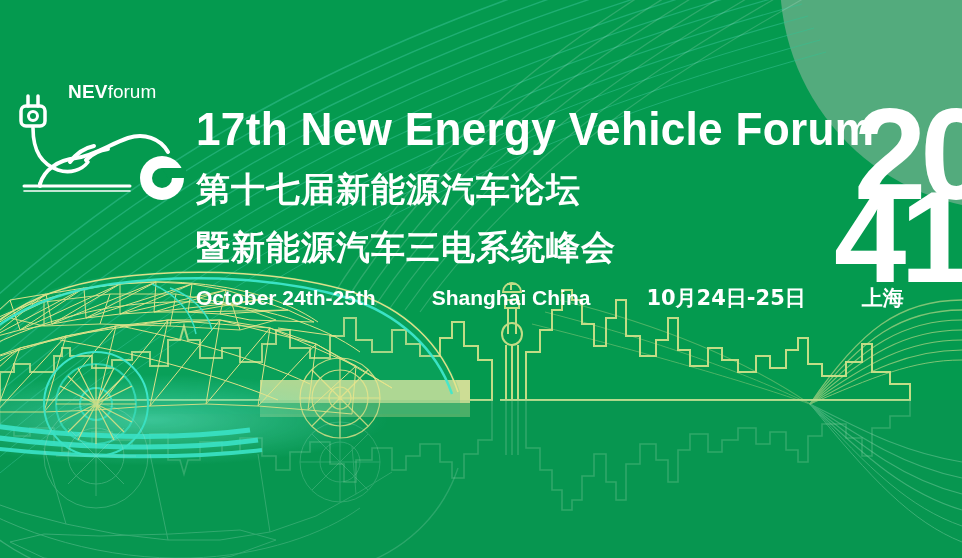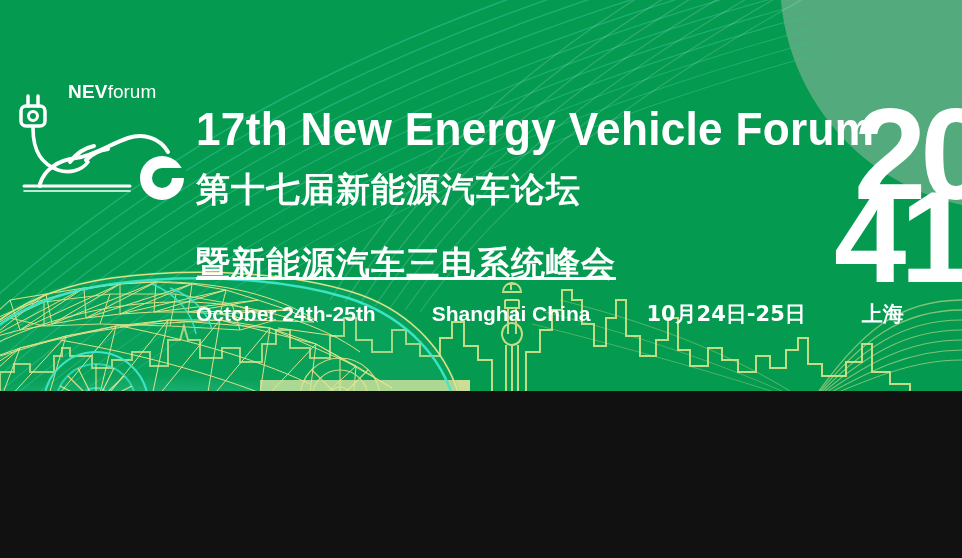--- a/index.html
+++ b/index.html
@@ -1,17 +1,17 @@
 <!DOCTYPE html>
 <html><head>
 <meta charset="utf-8">
 <style>
   html,body{margin:0;padding:0;background:#111;}
   #banner{
-    position:relative;width:962px;height:391px;overflow:hidden;
+    position:relative;width:962px;height:558px;overflow:hidden;
     background:#049a4f;
     font-family:"Liberation Sans","DejaVu Sans",sans-serif;
     user-select:none;
   }
   .layer{position:absolute;inset:0;}
   svg.layer{display:block;width:962px;height:558px;}
 
   
   #textblock{position:absolute;left:196px;top:104px;width:660px;}
   #title-en{
@@ -19,21 +19,21 @@
     font-weight:700;font-size:46px;line-height:50px;color:#fff;
     letter-spacing:.3px;white-space:nowrap;
     transform:scaleX(.96);transform-origin:left center;
   }
   .cn-line{
     font-family:"DejaVu Sans","Liberation Sans",sans-serif;
     font-weight:700;color:#ffffff;font-size:34px;line-height:58px;
     white-space:nowrap;letter-spacing:1px;
   }
   #title-cn1{margin-top:6px;}
-  #title-cn2{margin-top:16px;text-decoration:underline;}
+  #title-cn2{margin-top:0px;}
   #subtitle{
     margin-top:10px;color:#fff;white-space:nowrap;
     font-size:21px;font-weight:700;line-height:24px;
     font-family:"Liberation Sans Narrow","Liberation Sans",sans-serif;
     display:flex;align-items:center;gap:16px;
   }
   #subtitle .seg{display:inline-block;}
   #subtitle .sep{
     display:inline-block;width:1px;height:20px;background:#dff0e4;
     margin:0 12px;opacity:.85;position:relative;top:2px;

